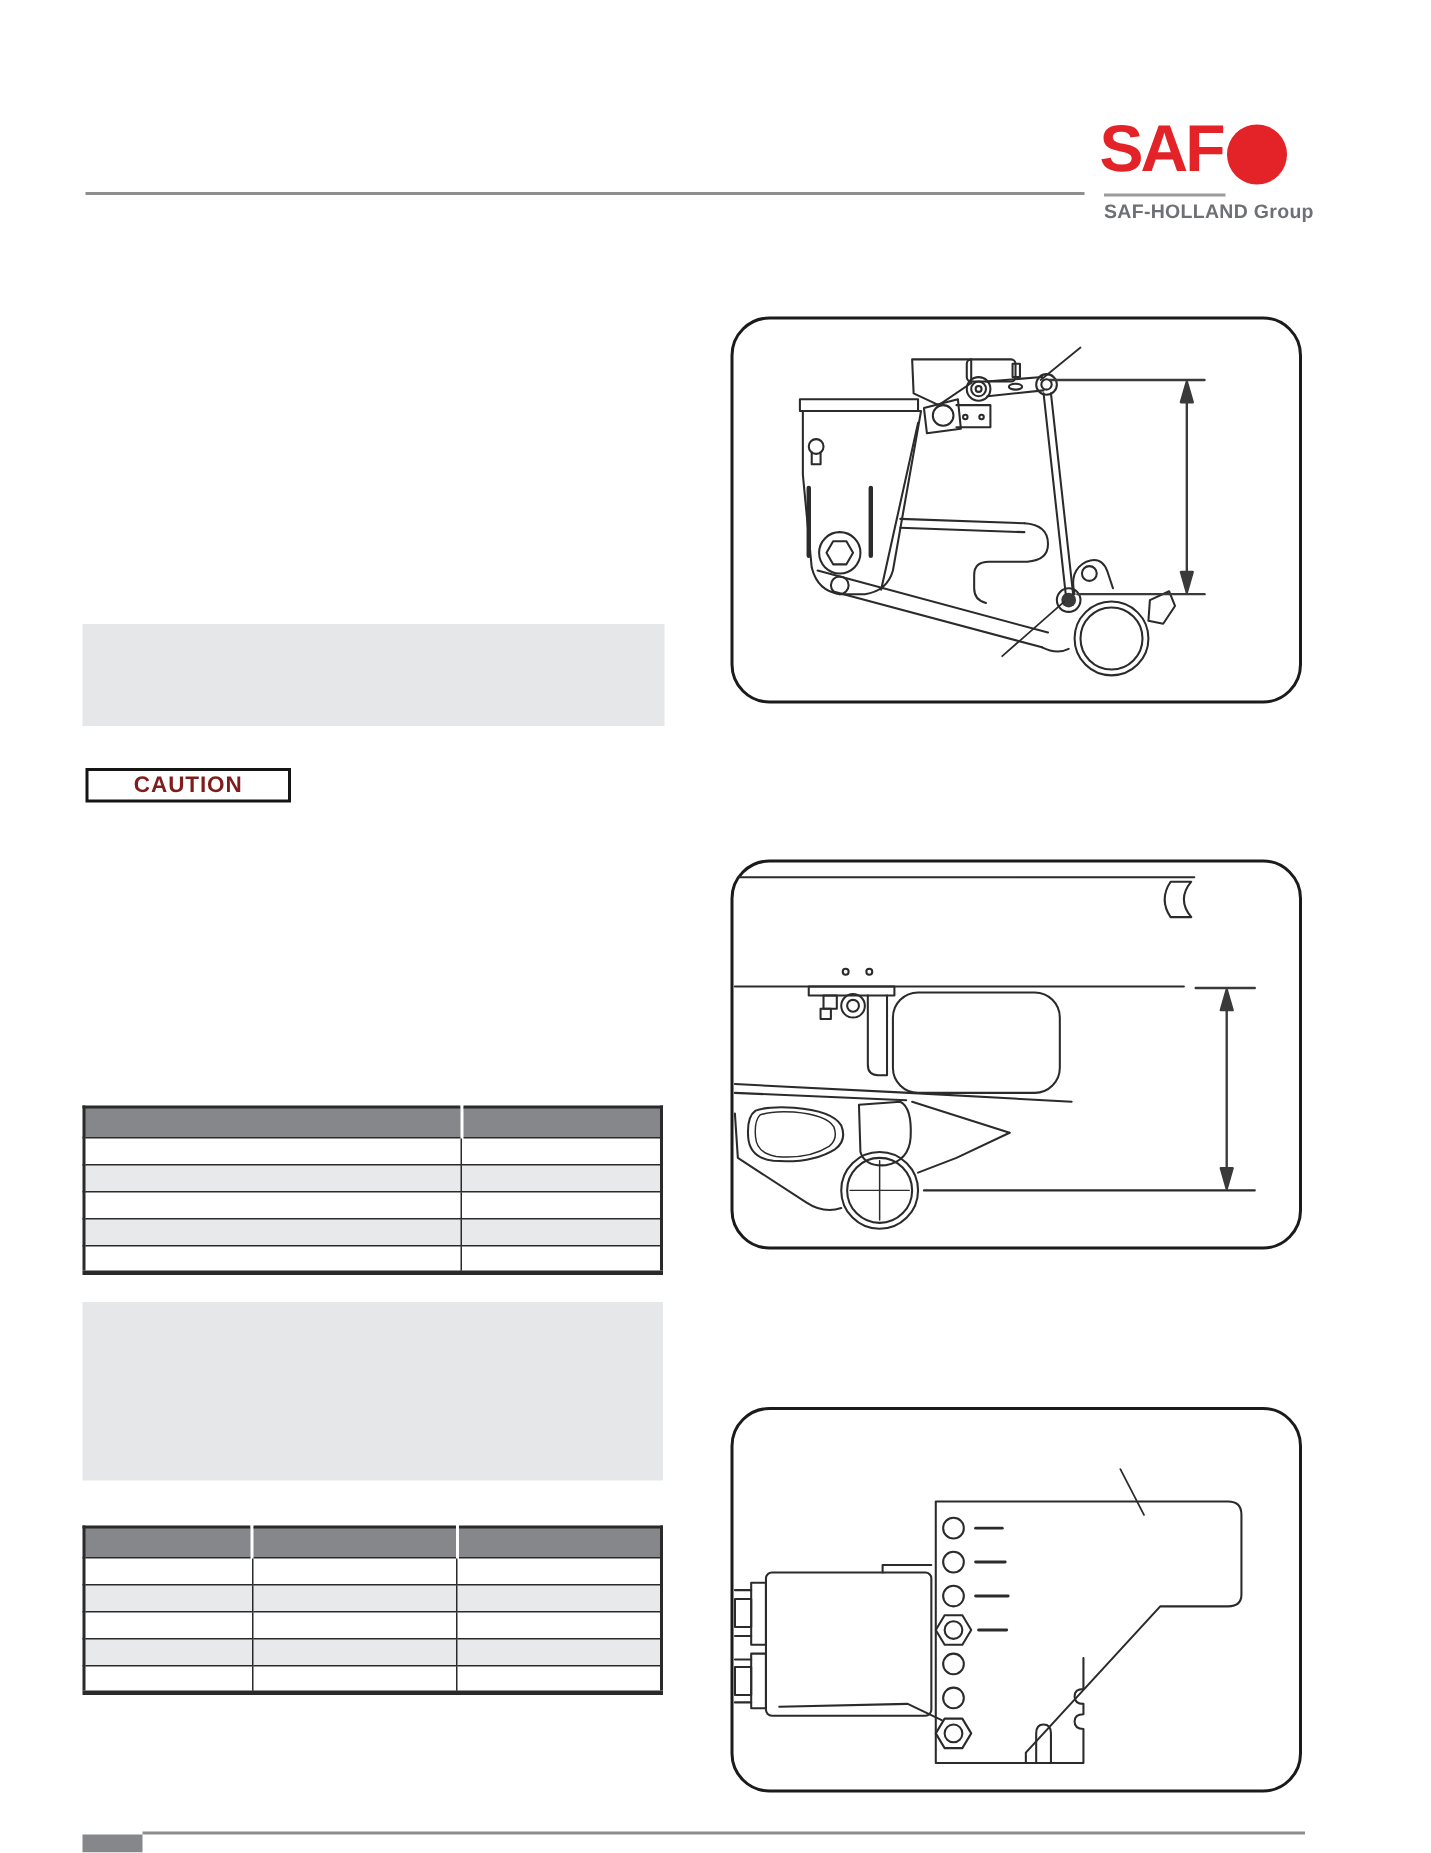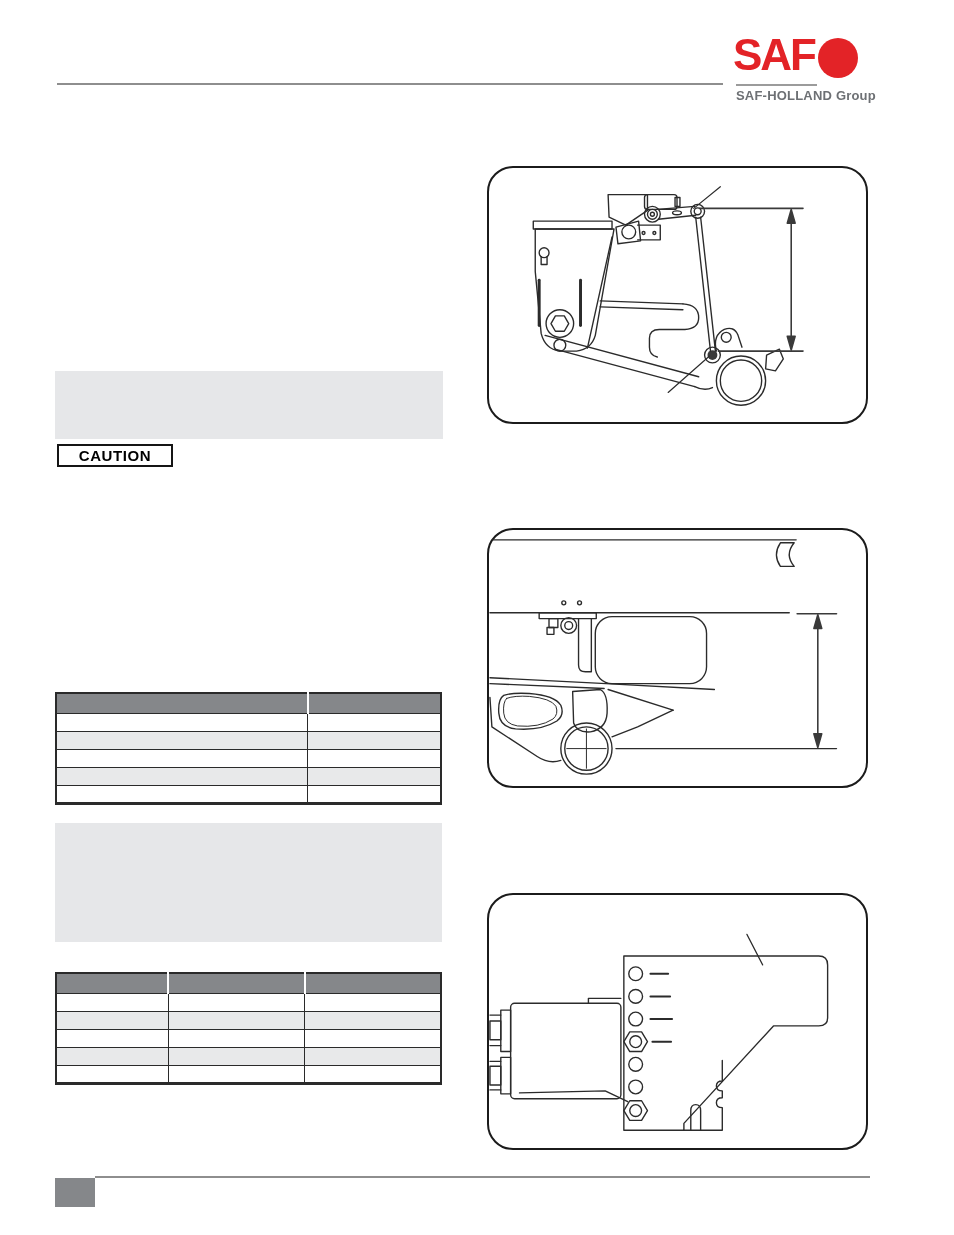--- a/index.html
+++ b/index.html
@@ -5,21 +5,21 @@
   * { margin: 0; padding: 0; box-sizing: border-box; }
   html, body { background: #fff; }
   body { font-family: "Liberation Sans", sans-serif; }
   .page {
     position: relative;
     width: 954px;
     height: 1235px;
     background: #fff;
     overflow: hidden;
   }
-  .abs { position: absolute; }
+  .abs { position: absolute; margin-top: 45px; }
 
   
   .header-rule { left: 57px; top: 83px; width: 666px; height: 2px; background: #8e8e8e; }
   .logo-text {
     left: 733px; top: 31px; width: 90px;
     font-size: 44px; font-weight: bold; letter-spacing: -2px;
     color: #e32327; line-height: 48px;
   }
   .logo-circle { left: 818px; top: 38px; width: 40px; height: 40px; border-radius: 50%; background: #e32327; }
   .logo-rule { left: 736px; top: 84px; width: 81px; height: 2px; background: #9b9b9b; }
@@ -39,24 +39,24 @@
   .fig3 { top: 893px; height: 257px; }
   .figure-box svg { display: block; width: 100%; height: 100%; }
 
   
   .note-box { background: #e6e7e9; }
   .note1 { left: 55px; top: 371px; width: 388px; height: 68px; }
   .note2 { left: 55px; top: 823px; width: 387px; height: 119px; }
 
   
   .caution-box {
-    left: 57px; top: 444px; width: 116px; height: 23px;
+    left: 57px; top: 467px; width: 137px; height: 23px;
     border: 2.5px solid #151515;
     display: flex; align-items: center; justify-content: center;
-    font-size: 15px; font-weight: bold; letter-spacing: 0.6px; color: #000000;
+    font-size: 15px; font-weight: bold; letter-spacing: 0.6px; color: #7f1d1d;
   }
 
   
   table.spec {
     border-collapse: collapse;
     table-layout: fixed;
     width: 387px;
     border: 2px solid #2a2a2a;
     border-bottom-width: 3px;
   }

